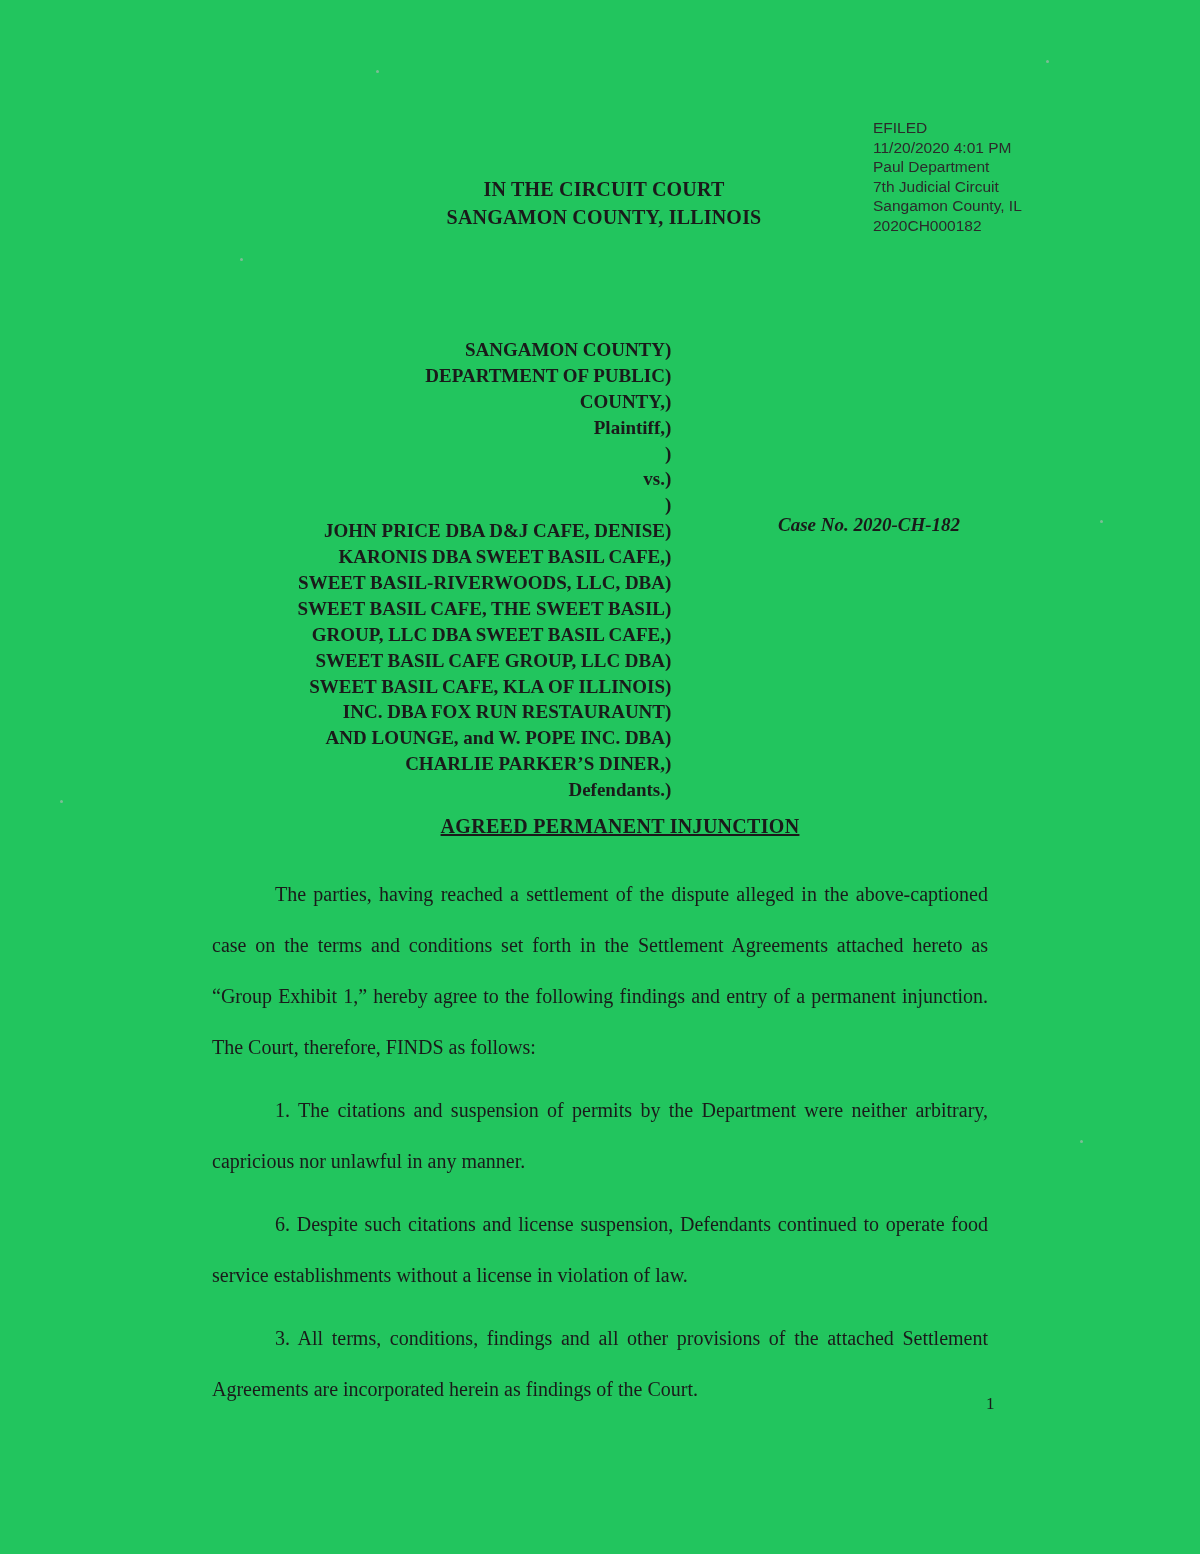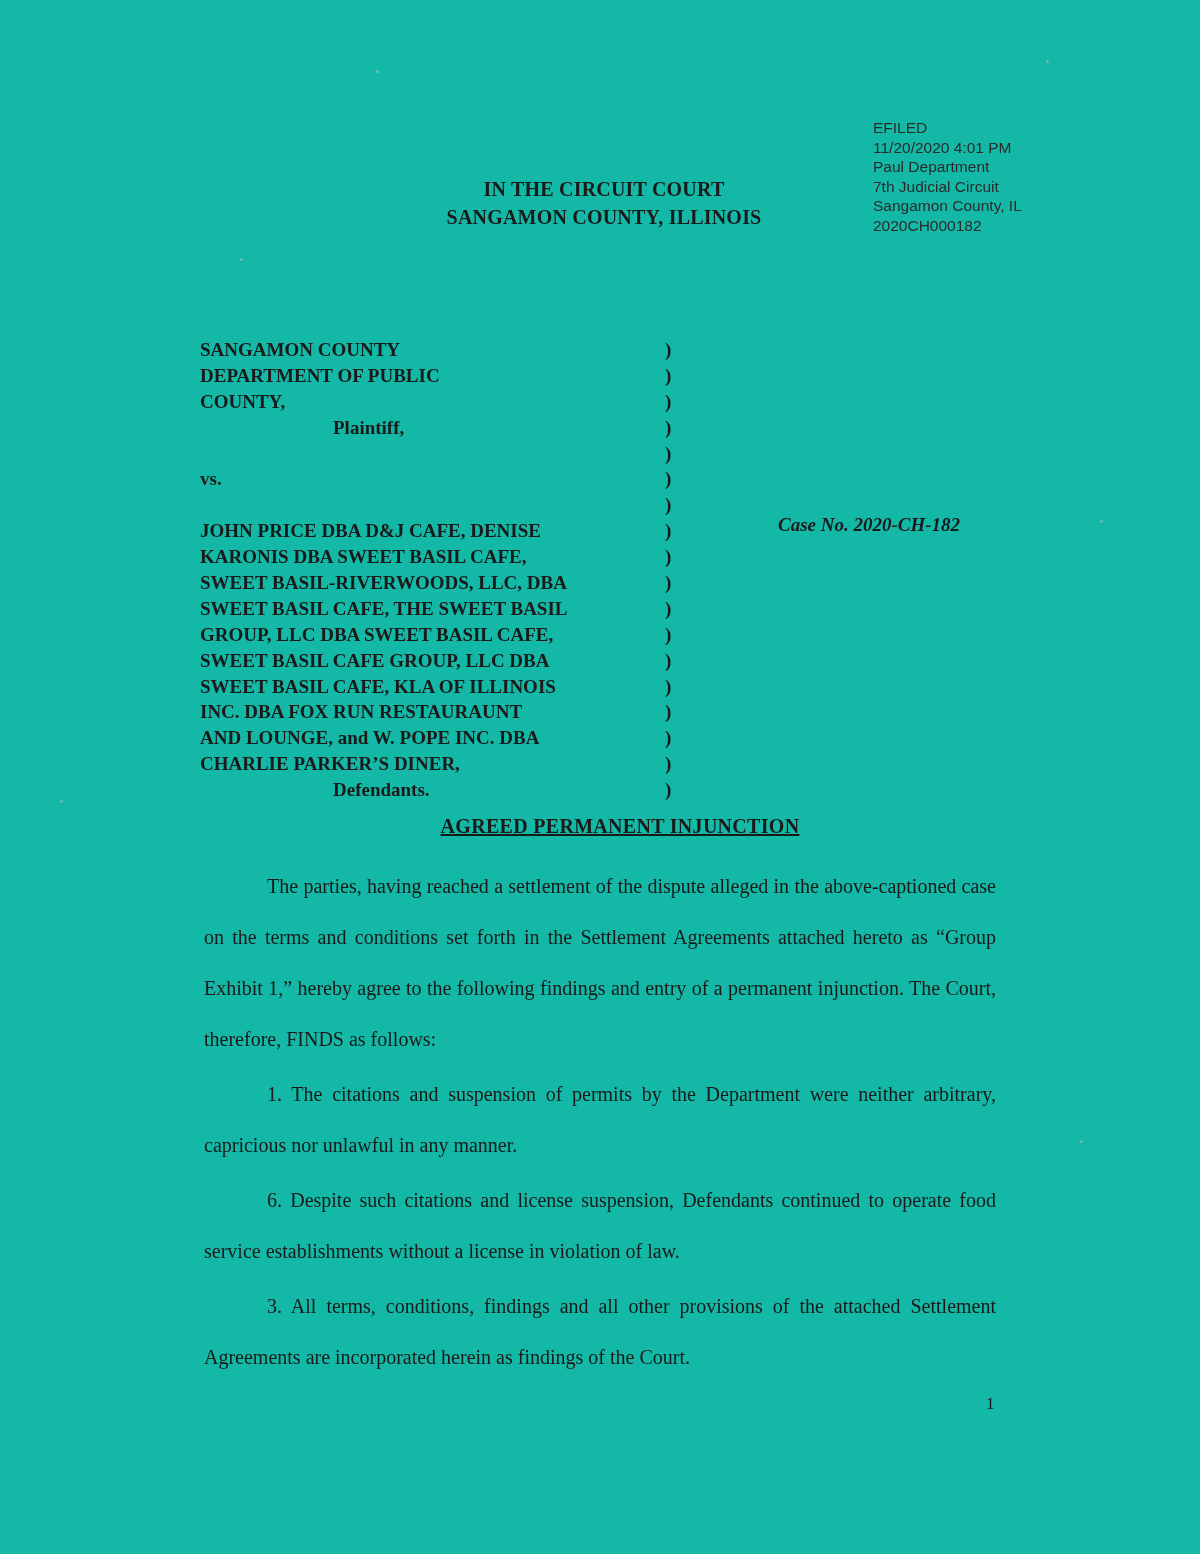--- a/index.html
+++ b/index.html
@@ -2,21 +2,21 @@
 <html><head>
 <meta charset="utf-8">
 <style>
   * { margin: 0; padding: 0; box-sizing: border-box; }
   html, body { background: #e8e8e8; }
   .page {
     position: relative;
     width: 1200px;
     height: 1554px;
     margin: 0 auto;
-    background: #14b8a6;
+    background: #22c55e;
     color: #1a1a1a;
     font-family: "Liberation Serif", serif;
     overflow: hidden;
   }
   
   .efiled {
     position: absolute;
     left: 873px;
     top: 118px;
     font-family: "Liberation Sans", sans-serif;
@@ -44,21 +44,21 @@
     width: 520px;
     font-weight: bold;
     font-size: 19px;
   }
   .cap-row {
     display: grid;
     grid-template-columns: 465px 30px;
     height: 25.9px;
     line-height: 25.9px;
   }
-  .cap-left { white-space: nowrap; }
+  .cap-left { white-space: nowrap; text-align: right; }
   .cap-indent { padding-left: 133px; }
   .cap-paren { text-align: left; }
   .case-number {
     position: absolute;
     left: 778px;
     top: 514px;
     font-weight: bold;
     font-size: 19px;
     white-space: nowrap;
     font-style: italic;
@@ -80,21 +80,21 @@
   
   .doc-body {
     position: absolute;
     left: 200px;
     top: 857px;
     width: 800px;
     font-size: 20px;
     line-height: 51px;
     text-align: justify;
   }
-  .para { text-indent: 63px; margin: 4px; }
+  .para { text-indent: 63px; margin: 12px; }
   
   .page-number {
     position: absolute;
     left: 986px;
     top: 1394px;
     font-size: 17px;
   }
   
   .speckle {
     position: absolute;

